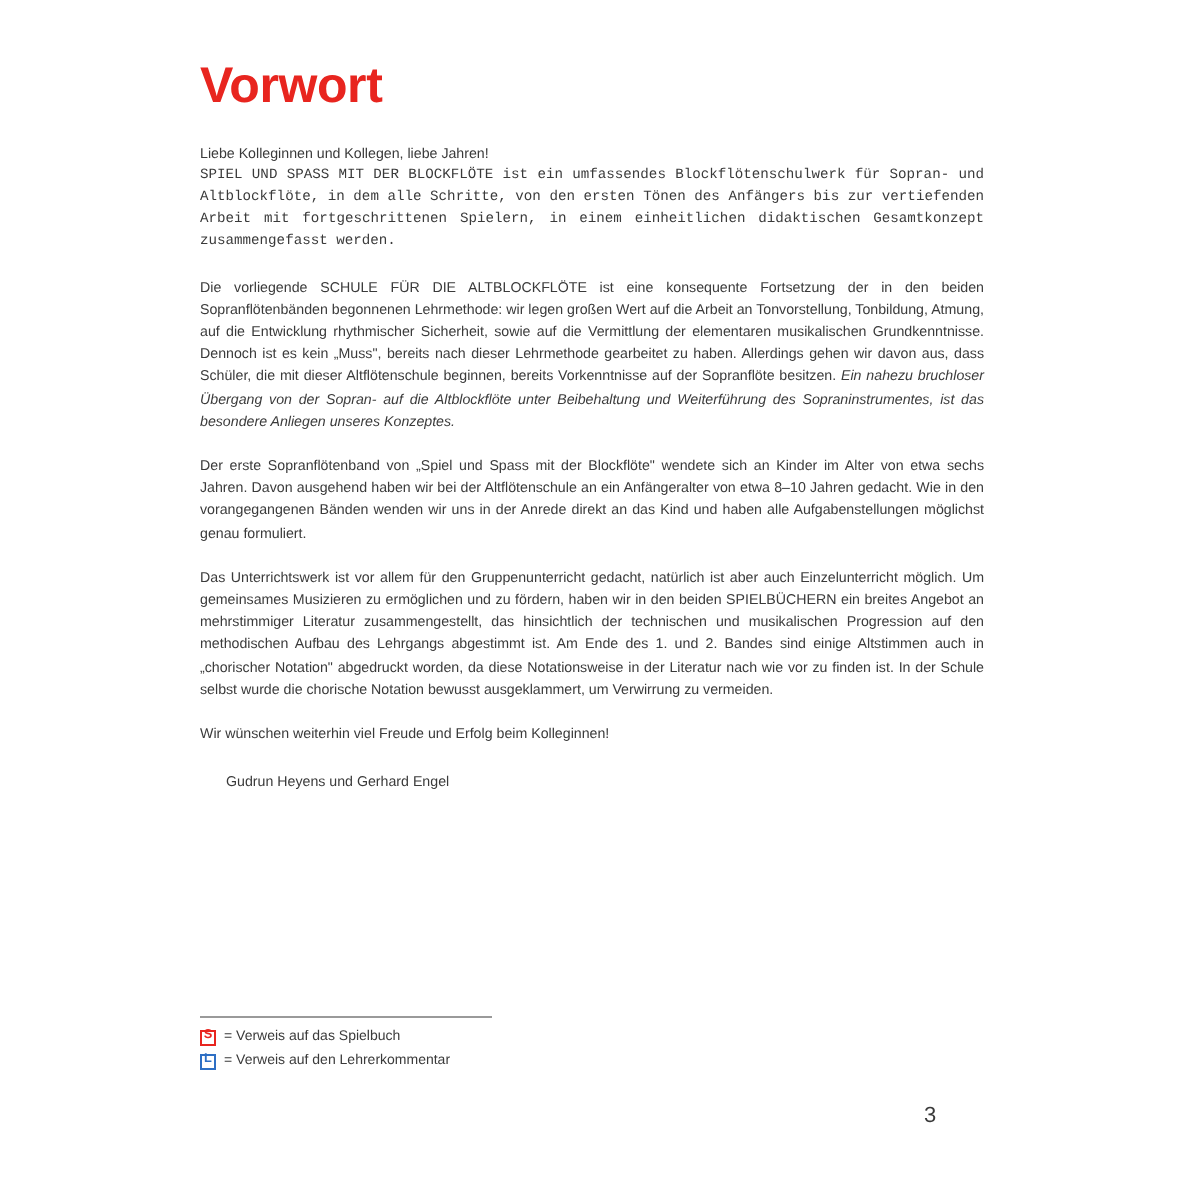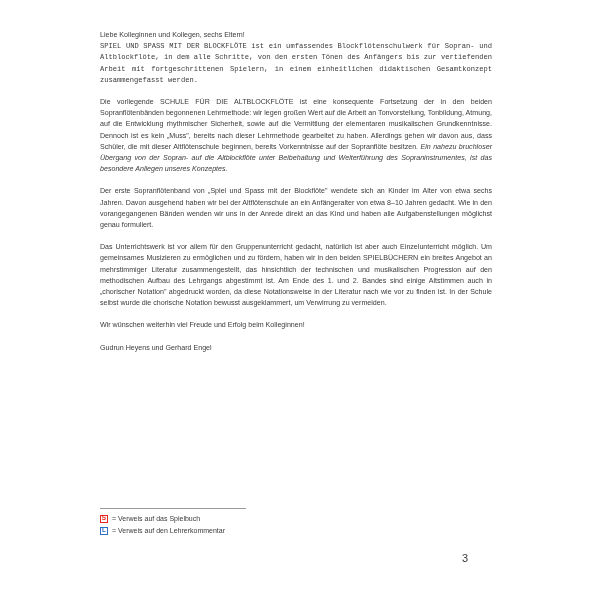--- a/index.html
+++ b/index.html
@@ -54,21 +54,21 @@
   .para.tight {
     margin-bottom: 0;
     font-family: Liberation Mono, monospace;
   }
   .para em {
     font-style: italic;
   }
   .sig {
     font-size: 7.1px;
     line-height: 11.2px;
-    margin: 0;
+    margin: 13px;
     color: #3a3a3a;
   }
   .footnotes {
     position: absolute;
     left: 100px;
     top: 508px;
     width: 260px;
   }
   .fn-rule {
     width: 146px;
@@ -117,22 +117,23 @@
     font-family: "Liberation Sans", sans-serif;
   }
 </style>
 </head>
 <body>
 
 <div class="page">
 
   <div class="content">
 
+    <h1 class="doc-title">Vorwort</h1>
 
-    <p class="salutation">Liebe Kolleginnen und Kollegen, sechs Eltern!</p>
+    <p class="salutation">Liebe Kolleginnen und Kollegen, liebe Jahren!</p>
 
     <p class="para tight">SPIEL UND SPASS MIT DER BLOCKFLÖTE ist ein umfassendes Blockflötenschulwerk für Sopran- und Altblockflöte, in dem alle Schritte, von den ersten Tönen des Anfängers bis zur vertiefenden Arbeit mit fortgeschrittenen Spielern, in einem einheitlichen didaktischen Gesamtkonzept zusammengefasst werden.</p>
 
     <p class="para" style="margin-top:11px;"><span>Die vorliegende SCHULE FÜR DIE ALTBLOCKFLÖTE ist eine konsequente Fortsetzung der in den beiden Sopranflötenbänden begonnenen Lehrmethode: wir legen großen Wert auf die Arbeit an Tonvorstellung, Tonbildung, Atmung, auf die Entwicklung rhythmischer Sicherheit, sowie auf die Vermittlung der elementaren musikalischen Grundkenntnisse. Dennoch ist es kein „Muss", bereits nach dieser Lehrmethode gearbeitet zu haben. Allerdings gehen wir davon aus, dass Schüler, die mit dieser Altflötenschule beginnen, bereits Vorkenntnisse auf der Sopranflöte besitzen. </span><em>Ein nahezu bruchloser Übergang von der Sopran- auf die Altblockflöte unter Beibehaltung und Weiterführung des Sopraninstrumentes, ist das besondere Anliegen unseres Konzeptes.</em></p>
 
     <p class="para">Der erste Sopranflötenband von „Spiel und Spass mit der Blockflöte" wendete sich an Kinder im Alter von etwa sechs Jahren. Davon ausgehend haben wir bei der Altflötenschule an ein Anfängeralter von etwa 8–10 Jahren gedacht. Wie in den vorangegangenen Bänden wenden wir uns in der Anrede direkt an das Kind und haben alle Aufgabenstellungen möglichst genau formuliert.</p>
 
     <p class="para">Das Unterrichtswerk ist vor allem für den Gruppenunterricht gedacht, natürlich ist aber auch Einzelunterricht möglich. Um gemeinsames Musizieren zu ermöglichen und zu fördern, haben wir in den beiden SPIELBÜCHERN ein breites Angebot an mehrstimmiger Literatur zusammengestellt, das hinsichtlich der technischen und musikalischen Progression auf den methodischen Aufbau des Lehrgangs abgestimmt ist. Am Ende des 1. und 2. Bandes sind einige Altstimmen auch in „chorischer Notation" abgedruckt worden, da diese Notationsweise in der Literatur nach wie vor zu finden ist. In der Schule selbst wurde die chorische Notation bewusst ausgeklammert, um Verwirrung zu vermeiden.</p>
 
 

